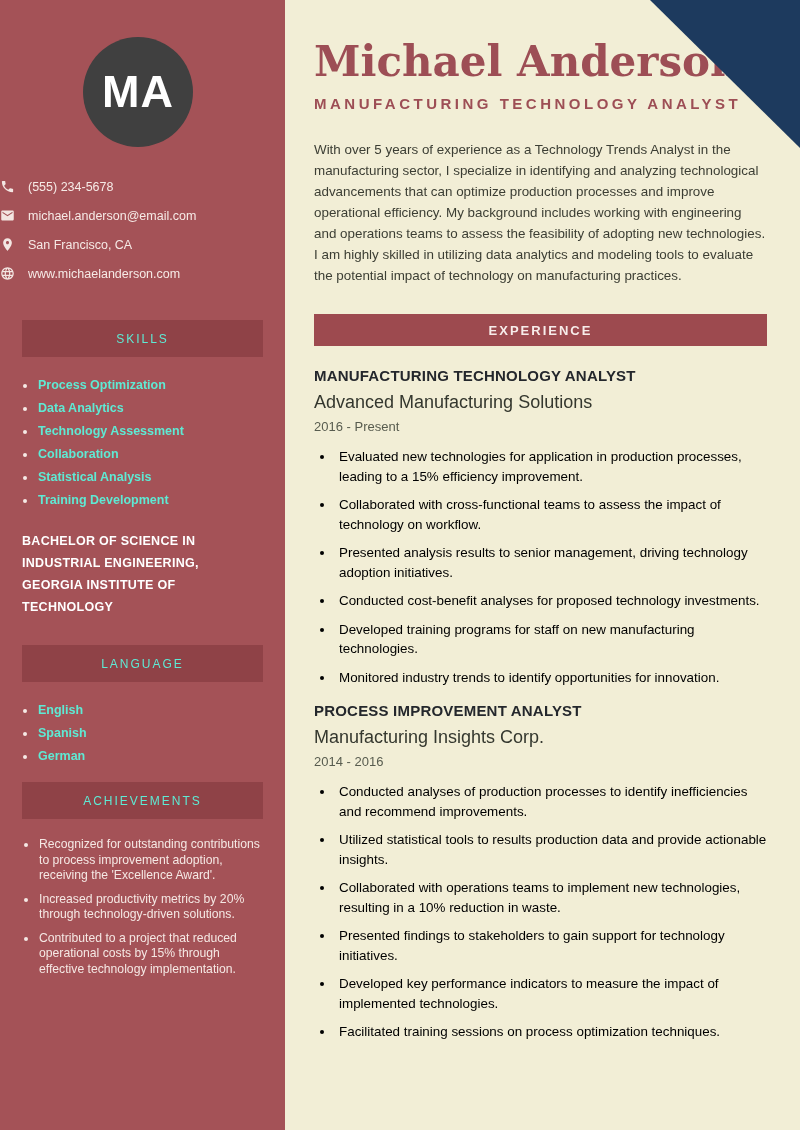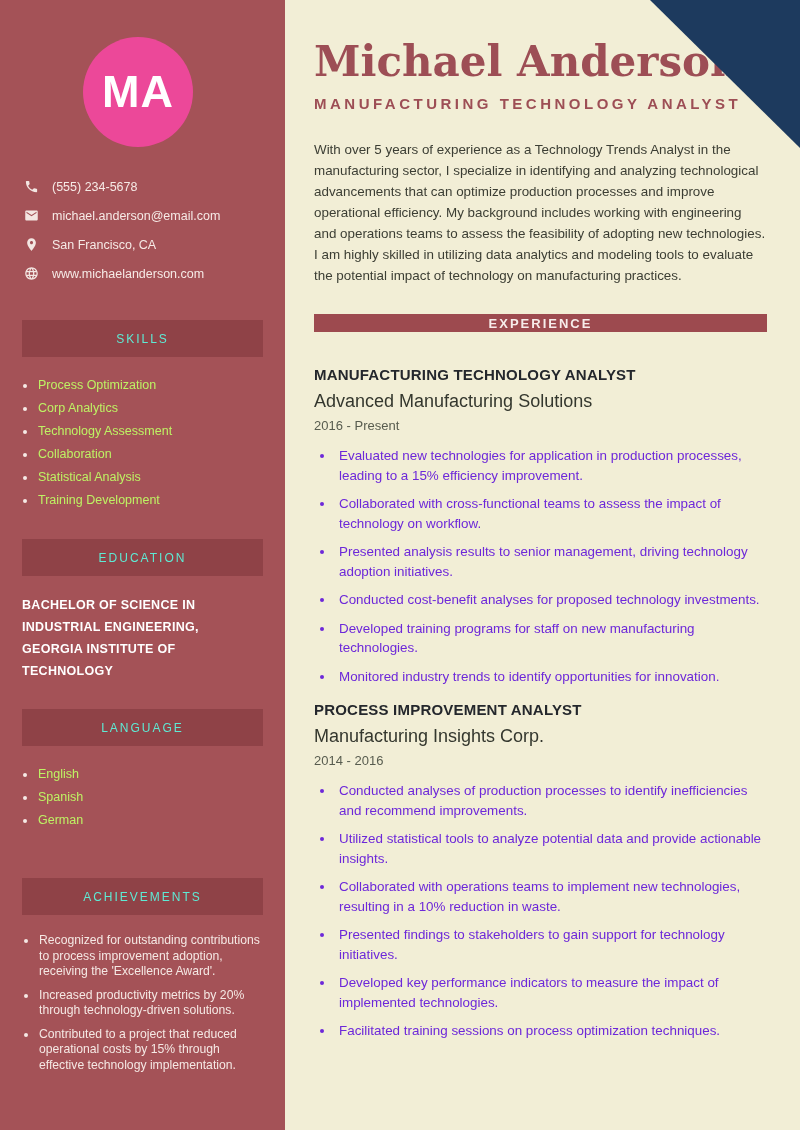--- a/index.html
+++ b/index.html
@@ -20,35 +20,34 @@
     left: 0; top: 0;
     width: 285px;
     height: 100%;
     background: #a45257;
     color: #f6eae6;
   }
   .avatar {
     width: 110px; height: 110px;
     margin: 37px 0 0 83px;
     border-radius: 50%;
-    background: #ec4899;
+    background: #404040;
     display: flex; align-items: center; justify-content: center;
     color: #ffffff;
     font-size: 45px;
     font-weight: 600;
     letter-spacing: 1px;
   }
   .contact {
     list-style: none;
     margin-top: 25px;
   }
   .contact li {
     display: flex;
     align-items: center;
-    padding-left: 24px;
     height: 29px;
     font-size: 12.5px;
   }
   .contact .cicon {
     width: 15px; height: 15px;
     margin-right: 13px;
     flex: 0 0 auto;
     display: inline-flex;
   }
   .contact .cicon svg { width: 15px; height: 15px; fill: #f3e6e2; }
@@ -59,32 +58,33 @@
     background: #8f4247;
     display: flex; align-items: center; justify-content: center;
     font-weight: normal;
     font-size: 12px;
     letter-spacing: 2px;
     color: #5eead4;
   }
   .sbar.skills        { margin-top: 32px; }
   .sbar.education     { margin-top: 27px; }
   .sbar.language      { margin-top: 27px; }
-  .sbar.achievements  { margin-top: 46px; }
+  .sbar.achievements  { margin-top: 14px; }
 
   .slist {
     list-style: none;
     margin: 17px 22px 0 22px;
   }
   .slist li {
     position: relative;
     padding-left: 16px;
     font-size: 12.5px;
     line-height: 23px;
-    color: #bef264;
+    color: #5eead4;
+    font-weight: bold;
   }
   .slist li::before {
     content: "";
     position: absolute;
     left: 1px; top: 10px;
     width: 4px; height: 4px;
     border-radius: 50%;
     background: #f6eae6;
   }
 
@@ -147,28 +147,28 @@
     margin-bottom: 27px;
   }
   .summary {
     font-size: 13.4px;
     line-height: 21px;
     color: #3c3e34;
     margin-bottom: 28px;
     width: 453px;
   }
   .xbar {
-    height: 18px;
+    height: 32px;
     background: #9d4a4f;
     display: flex; align-items: center; justify-content: center;
     font-weight: bold;
     font-size: 13px;
     letter-spacing: 2px;
     color: #f7ecea;
-    margin-bottom: 34px;
+    margin-bottom: 21px;
   }
   .job h3 {
     font-size: 15px;
     font-weight: bold;
     color: #24272c;
     letter-spacing: 0.2px;
     margin-bottom: 8px;
   }
   .job .company {
     font-size: 18px;
@@ -181,21 +181,21 @@
     margin-bottom: 13px;
   }
   .jlist {
     list-style: disc;
     padding-left: 21px;
     margin-bottom: 15px;
   }
   .jlist li {
     font-size: 13.4px;
     line-height: 19.5px;
-    color: #6d28d9;
+    color: #000000;
     margin-bottom: 9px;
     padding-left: 4px;
   }
   .job + .job { margin-top: 10px; }
 </style>
 </head>
 <body>
 
 <div class="page">
 
@@ -238,30 +238,27 @@
         </span>
         <span>www.michaelanderson.com</span>
       </li>
     </ul>
 
     <div class="sbar skills">
       <span>SKILLS</span>
     </div>
     <ul class="slist">
       <li>Process Optimization</li>
-      <li>Corp Analytics</li>
+      <li>Data Analytics</li>
       <li>Technology Assessment</li>
       <li>Collaboration</li>
       <li>Statistical Analysis</li>
       <li>Training Development</li>
     </ul>
 
-    <div class="sbar education">
-      <span>EDUCATION</span>
-    </div>
     <p class="edu">BACHELOR OF SCIENCE IN INDUSTRIAL ENGINEERING, GEORGIA INSTITUTE OF TECHNOLOGY</p>
 
     <div class="sbar language">
       <span>LANGUAGE</span>
     </div>
     <ul class="slist">
       <li>English</li>
       <li>Spanish</li>
       <li>German</li>
     </ul>
@@ -302,21 +299,21 @@
         <li>Monitored industry trends to identify opportunities for innovation.</li>
       </ul>
     </section>
 
     <section class="job">
       <h3>PROCESS IMPROVEMENT ANALYST</h3>
       <div class="company">Manufacturing Insights Corp.</div>
       <div class="dates">2014 - 2016</div>
       <ul class="jlist">
         <li>Conducted analyses of production processes to identify inefficiencies and recommend improvements.</li>
-        <li>Utilized statistical tools to analyze potential data and provide actionable insights.</li>
+        <li>Utilized statistical tools to results production data and provide actionable insights.</li>
         <li>Collaborated with operations teams to implement new technologies, resulting in a 10% reduction in waste.</li>
         <li>Presented findings to stakeholders to gain support for technology initiatives.</li>
         <li>Developed key performance indicators to measure the impact of implemented technologies.</li>
         <li>Facilitated training sessions on process optimization techniques.</li>
       </ul>
     </section>
   </main>
 
 </div>
 

